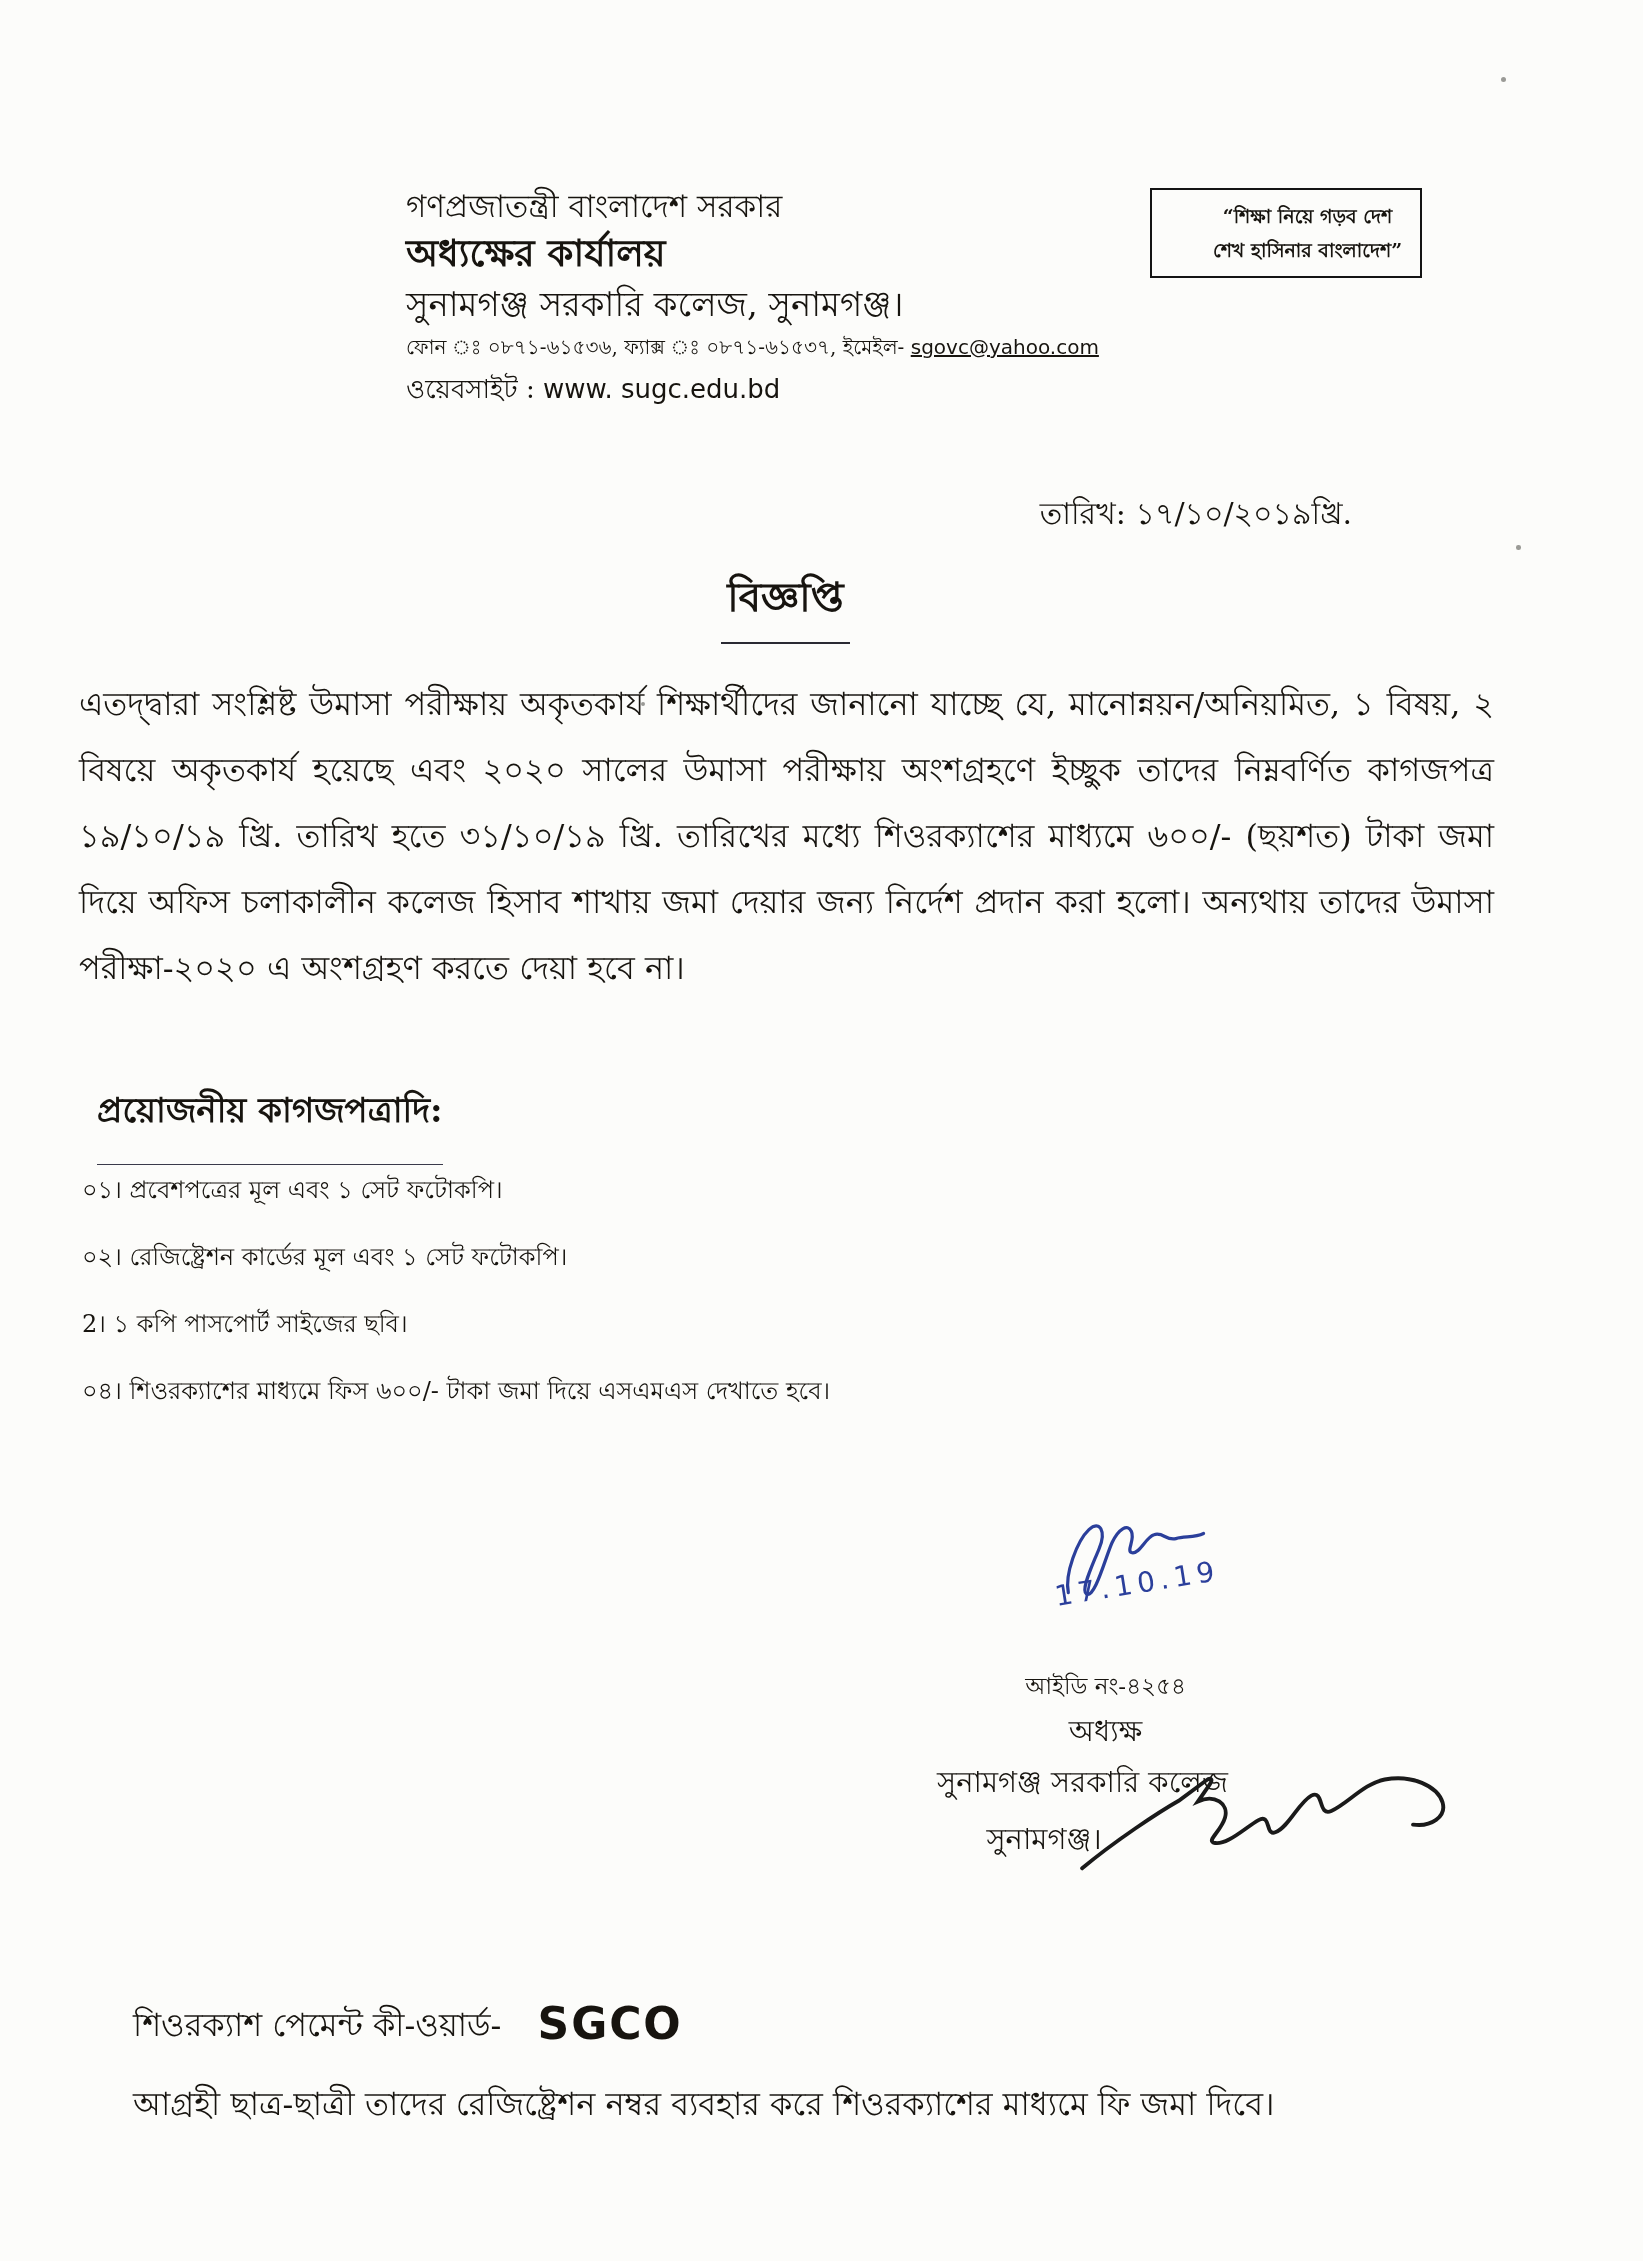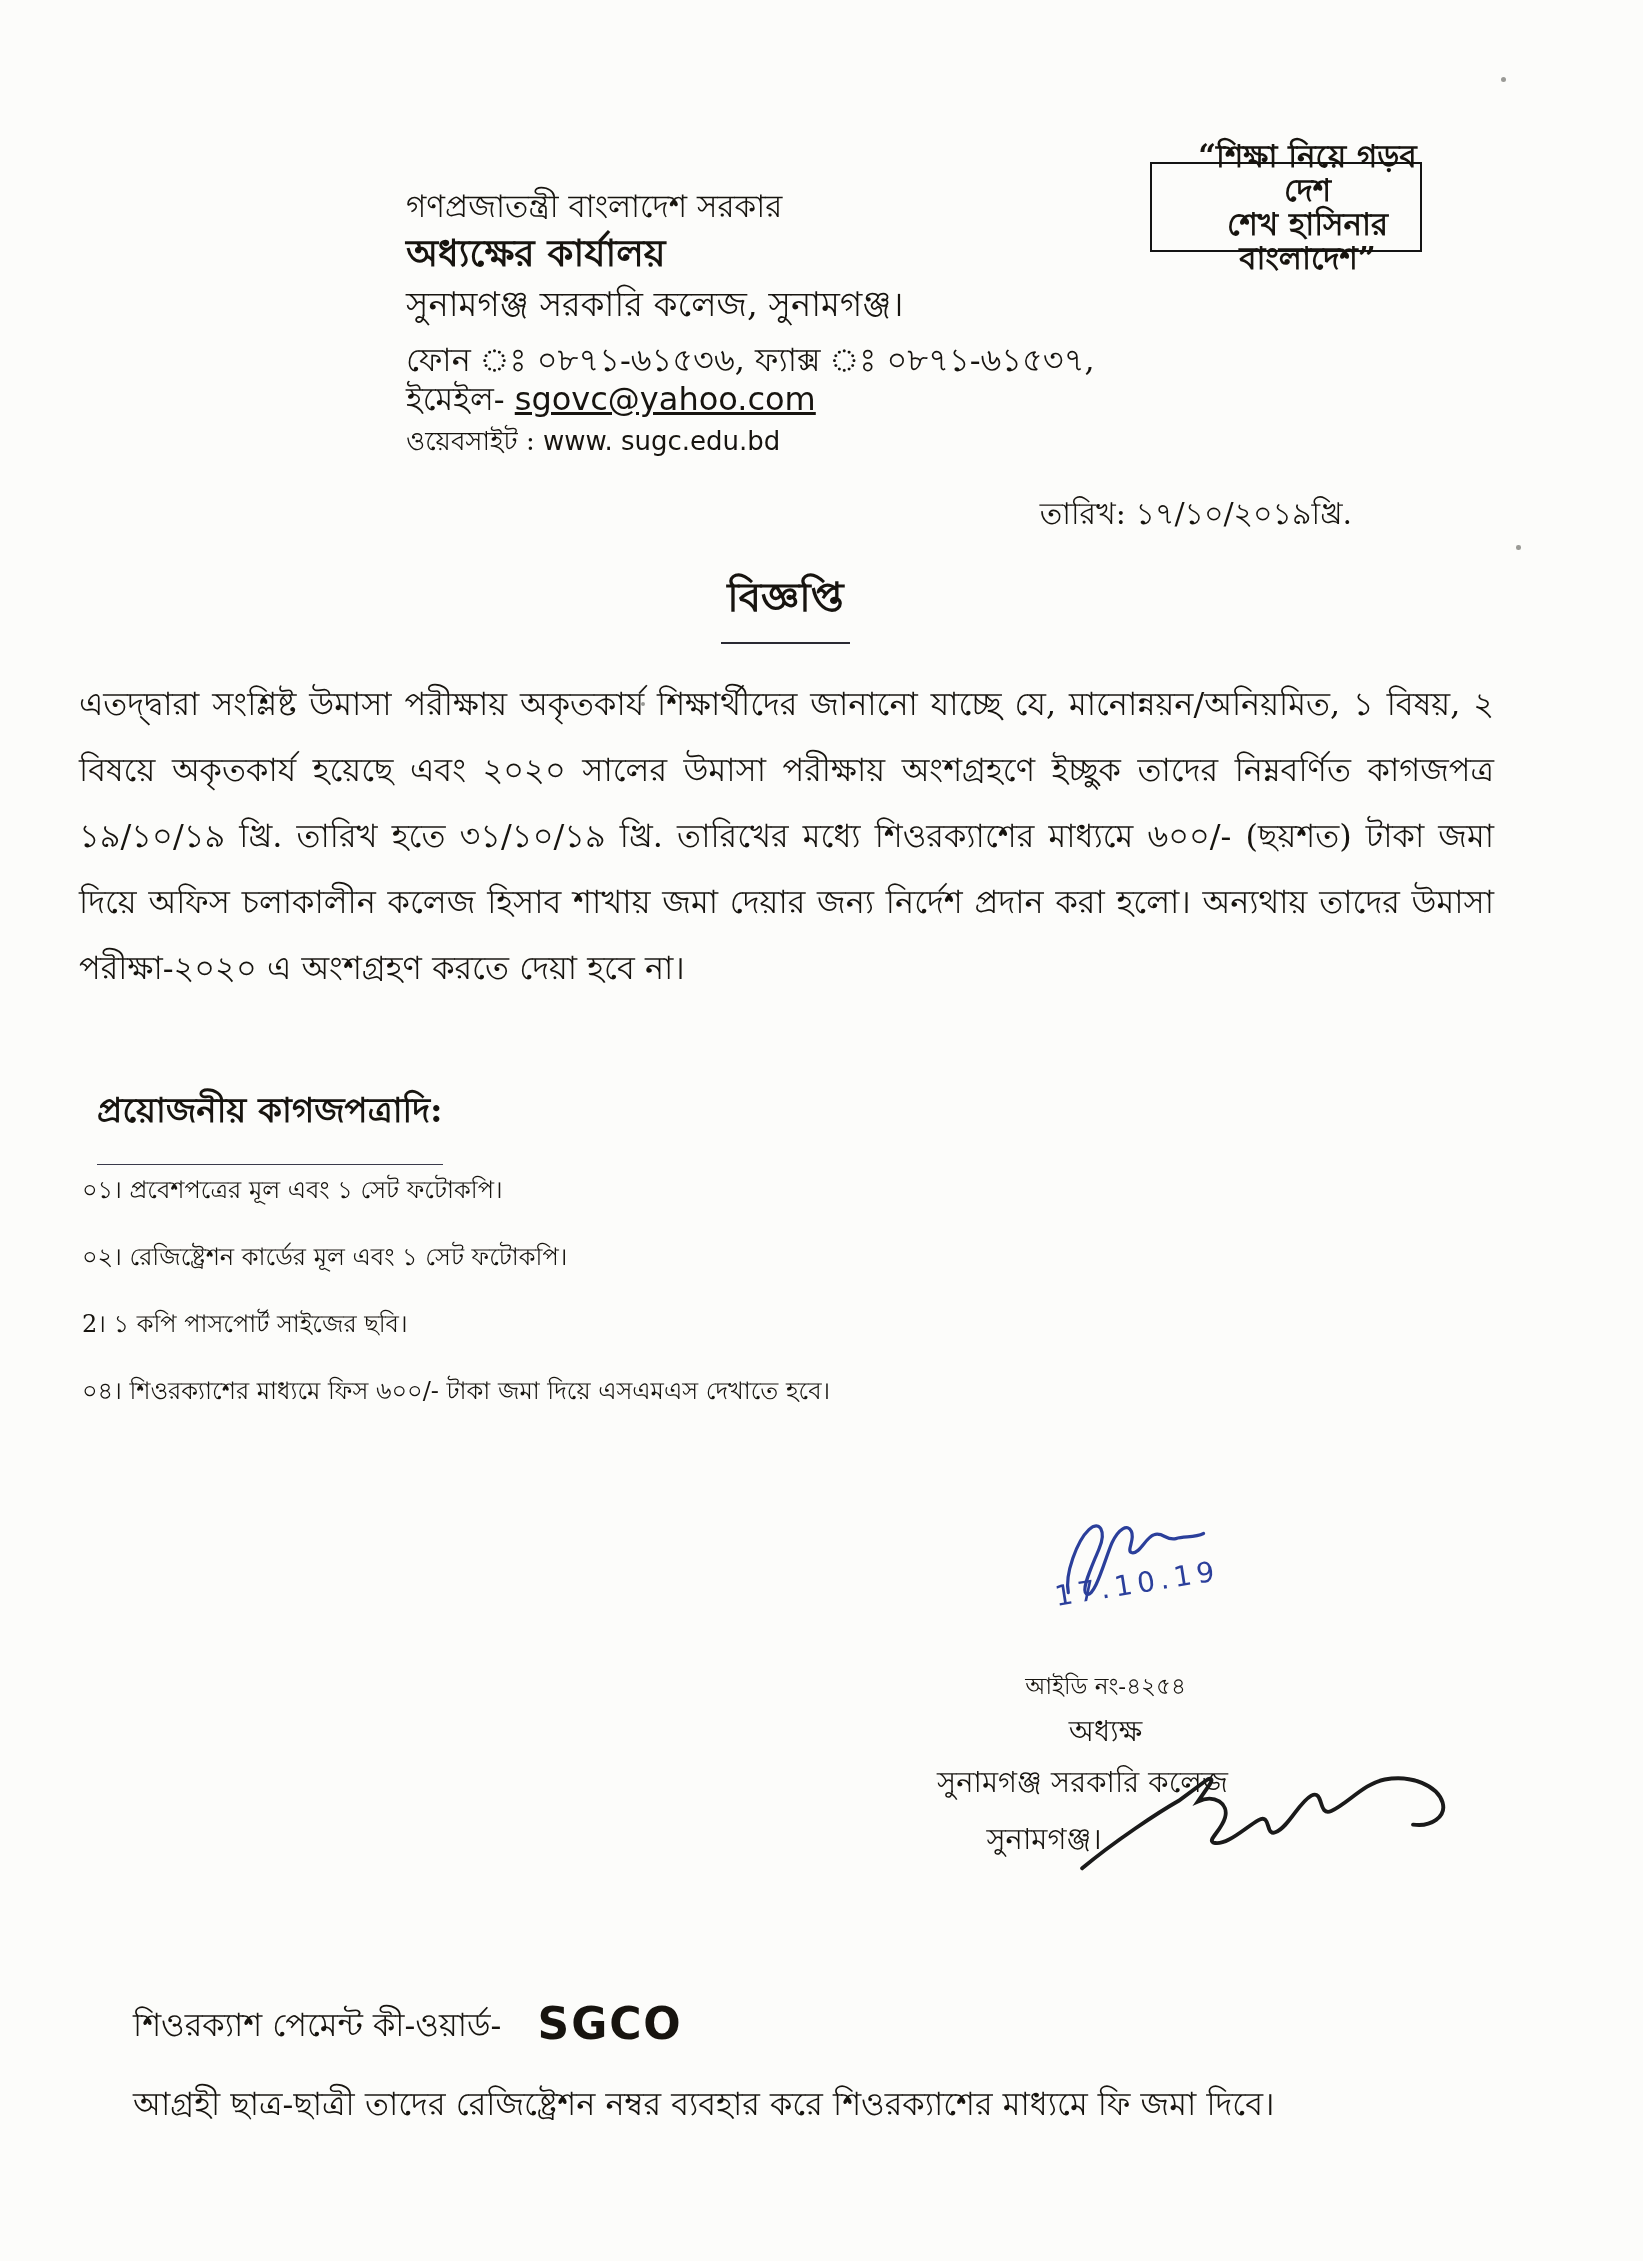--- a/index.html
+++ b/index.html
@@ -15,30 +15,30 @@
   }
   .latin { font-family:"DejaVu Sans","Liberation Sans",sans-serif; }
 
   
   .letterhead {
     position:absolute; top:186px; left:406px; width:773px;
   }
   .gov-line   { font-size:31px; line-height:41px; }
   .office-line{ font-size:37px; line-height:53px; font-weight:bold; }
   .college-line{ font-size:34px; line-height:48px; }
-  .contact-line{ font-size:32px; line-height:39px;margin-top:13px; }
+  .contact-line{ font-size:20px; line-height:39px; }
   .email { text-decoration:underline; }
   .website-line{ font-size:26px; line-height:39px; margin-top:2.6px; }
 
   
   .slogan-box {
-    position:absolute; top:162px; left:1150px; width:272px; height:90px;
+    position:absolute; top:188px; left:1150px; width:272px; height:90px;
     border:2.6px solid #141414;
     display:flex; flex-direction:column; justify-content:center;
-    text-align:center; font-size:31px; line-height:34px; font-weight:bold;padding-left:43px;
+    text-align:center; font-size:19px; line-height:34px; font-weight:bold;padding-left:43px;
   }
 
   
   .date-line {
     position:absolute; top:490px; right:291px;
     font-size:30px;
   }
 
   
   .title-row { position:absolute; top:566px; left:79px; width:1413px; text-align:center; }

